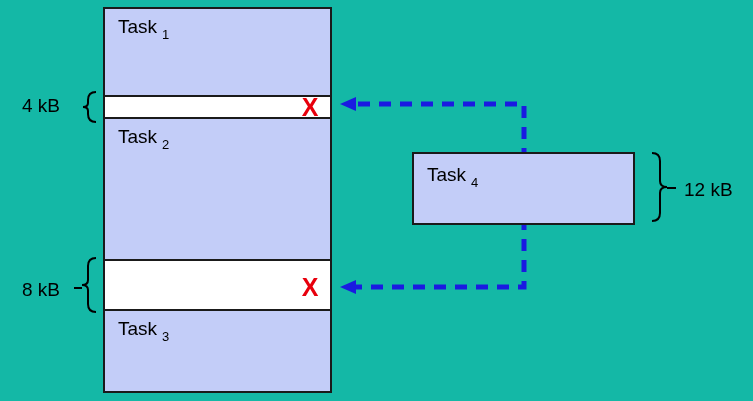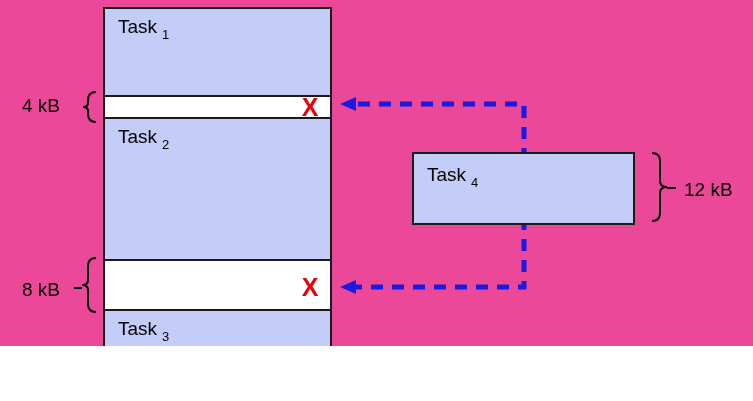--- a/index.html
+++ b/index.html
@@ -6,22 +6,22 @@
     margin: 0;
     padding: 0;
     background: #ffffff;
   }
   body {
     font-family: "Liberation Sans", sans-serif;
   }
   #canvas {
     position: relative;
     width: 753px;
-    height: 346px;
-    background: #ec4899;
+    height: 401px;
+    background: #14b8a6;
     overflow: hidden;
   }
   #diagram-svg {
     position: absolute;
     left: 0;
     top: 0;
     width: 753px;
     height: 401px;
   }
   .blk-label {

